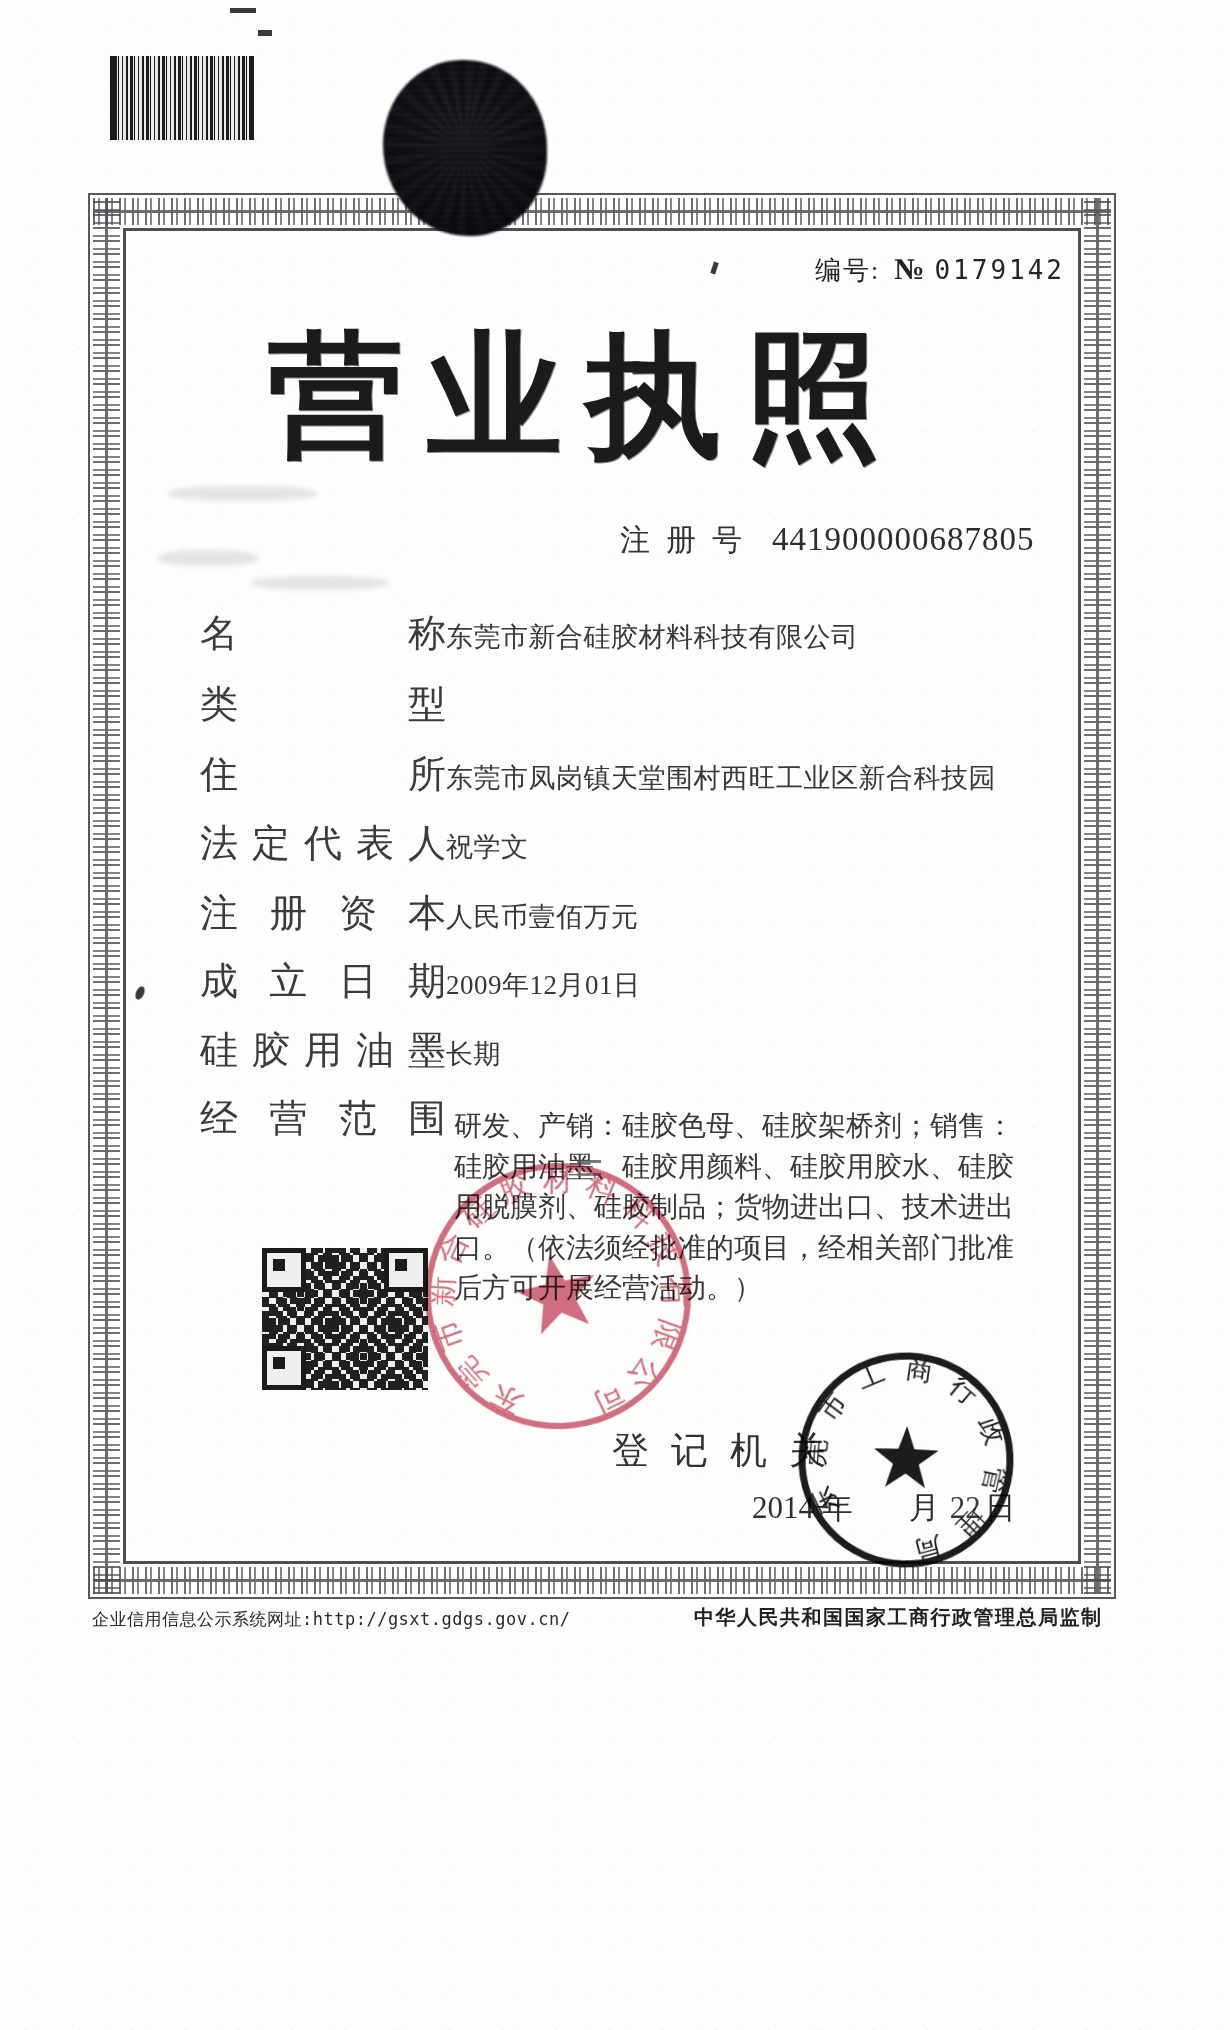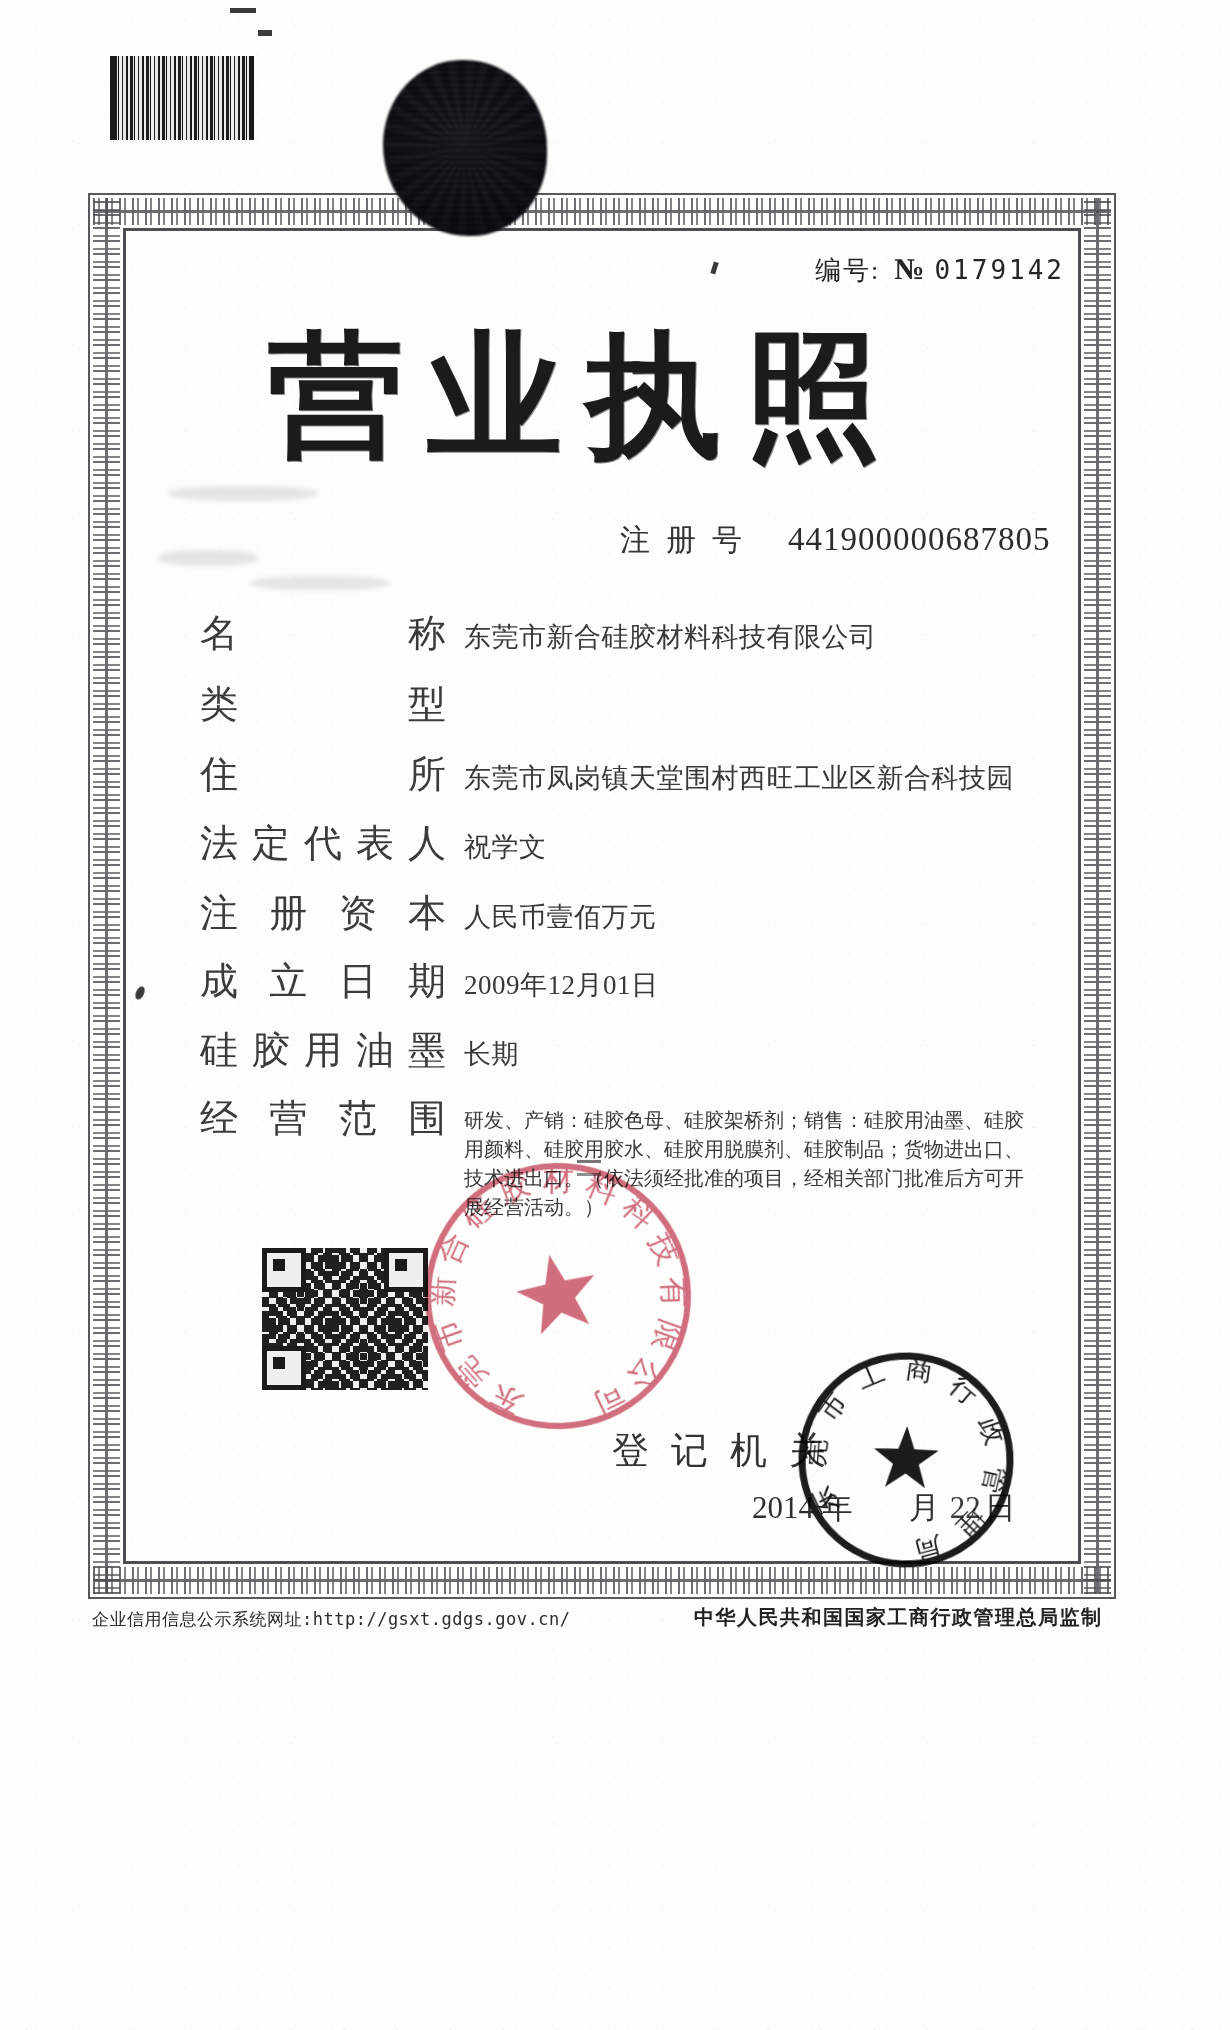--- a/index.html
+++ b/index.html
@@ -57,27 +57,27 @@
   .serial .numero{font-weight:700;font-size:30px;margin:0 8px 0 14px;}
   .serial .sn{font-family:"DejaVu Sans Mono","Liberation Mono",monospace;font-size:26px;letter-spacing:3px;}
   
   .title{position:absolute;left:268px;top:322px;z-index:4;
     font-family:"Liberation Sans","DejaVu Sans",sans-serif;
     font-size:135px;font-weight:900;letter-spacing:24px;line-height:1.1;color:#1b1b1b;
     text-shadow:1px 1px 0 rgba(20,20,20,.5);white-space:nowrap;}
   
   .regline{position:absolute;left:620px;top:520px;z-index:4;white-space:nowrap;}
   .regline .rlabel{font-size:30px;letter-spacing:16px;color:#333;}
-  .regline .rnum{font-size:33px;margin-left:26px;letter-spacing:1px;color:#2c2c2c;}
-  
-  .row{position:absolute;left:200px;width:860px;display:flex;align-items:flex-start;gap:18px;z-index:4;}
+  .regline .rnum{font-size:33px;margin-left:10px;letter-spacing:1px;color:#2c2c2c;}
+  
+  .row{position:absolute;left:200px;width:860px;display:flex;align-items:flex-start;z-index:4;}
   .flabel{width:246px;flex:0 0 246px;font-size:38px;line-height:1.15;color:#3b3b3b;
     text-align:justify;text-align-last:justify;font-weight:500;}
   .fvalue{margin-top:7px;font-size:27px;color:#383838;letter-spacing:.5px;}
-  .fvalue.scope{width:578px;font-size:20px;line-height:1.45;margin-top:9px;letter-spacing:0;}
+  .fvalue.scope{width:578px;font-size:28px;line-height:1.45;margin-top:9px;letter-spacing:0;margin-left:8px;}
   
   .qr{position:absolute;left:262px;top:1248px;width:166px;height:142px;z-index:4;
     background:
       repeating-conic-gradient(#1b1b1b 0% 25%,transparent 0% 50%) 0 0/14px 14px,
       repeating-conic-gradient(transparent 0% 25%,#1b1b1b 0% 50%) 7px 5px/18px 18px,
       #f5f5f3;
     filter:blur(.3px) contrast(.95);}
   .finder{position:absolute;width:34px;height:34px;border:5px solid #161616;background:#f5f5f3;}
   .finder .fc{position:absolute;left:6px;top:6px;width:12px;height:12px;background:#161616;}
   .f-tl{left:0;top:0;} .f-tr{right:0;top:0;} .f-bl{left:0;bottom:0;}

